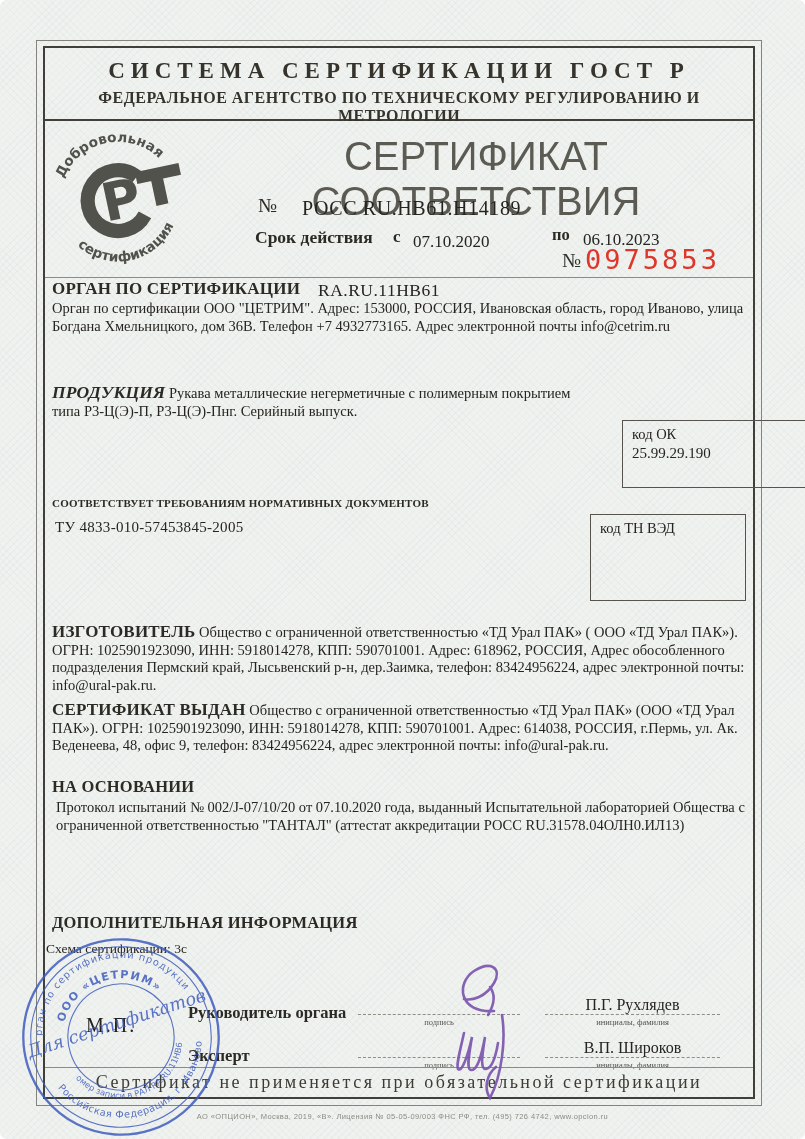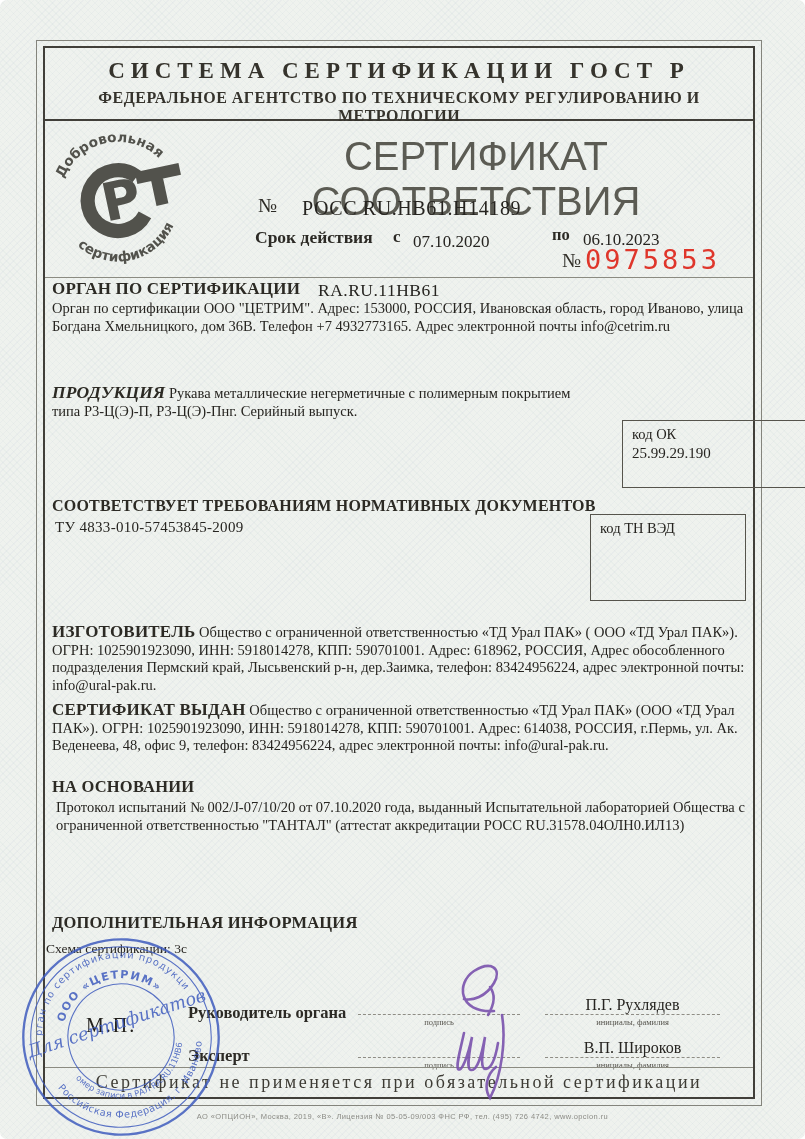--- a/index.html
+++ b/index.html
@@ -41,21 +41,21 @@
   .sec-label { font-weight:bold; font-size:16.5px; color:#2c2a24; letter-spacing:0.2px; }
   .body-text { font-size:14.5px; line-height:17.5px; color:#262420; }
   .org-head   { position:absolute; left:52px; top:279px; }
   .org-code   { position:absolute; left:318px; top:280px; font-size:17.5px; color:#262420; letter-spacing:0.5px; }
   .org-text   { position:absolute; left:52px; top:300px; width:700px; }
   .product    { position:absolute; left:52px; top:384px; width:548px; }
   .codebox { position:absolute; border:1px solid #56544c; padding:5px 9px; font-size:14.5px; color:#262420; }
   .codebox.ok    { left:590px; top:420px; width:188px; height:68px;margin-left:32px; }
   .codebox.tnved { left:590px; top:514px; width:156px; height:87px; }
   .codebox .val { display:block; margin-top:2px; font-size:15px; }
-  .complies-label { position:absolute; left:52px; top:497px; font-size:16px; }
+  .complies-label { position:absolute; left:52px; top:497px; font-size:11px; }
   .complies-text  { position:absolute; left:55px; top:519px; font-size:15px; color:#262420; letter-spacing:0.3px; }
   .manufacturer { position:absolute; left:52px; top:623px; width:702px; }
   .issued       { position:absolute; left:52px; top:701px; width:702px; }
   .basis-label  { position:absolute; left:52px; top:777px; }
   .basis-text   { position:absolute; left:56px; top:799px; width:698px; }
   .addinfo-label { position:absolute; left:52px; top:913px; }
   .schema-text   { position:absolute; left:46px; top:941px; font-size:13.5px; color:#262420; }
   
   .role { position:absolute; font-weight:bold; font-size:16.5px; color:#2c2a25; }
   .role.head   { left:188px; top:1003px; }
@@ -135,21 +135,21 @@
   <div class="org-code">RA.RU.11НВ61</div>
   <p class="org-text body-text">Орган по сертификации ООО "ЦЕТРИМ". Адрес: 153000, РОССИЯ, Ивановская область, город Иваново, улица Богдана Хмельницкого, дом 36В. Телефон +7 4932773165. Адрес электронной почты info@cetrim.ru</p>
 
   <p class="product body-text"><b class="sec-label" style="font-size:17.5px;font-style:italic;">ПРОДУКЦИЯ</b> <span>Рукава металлические  негерметичные с полимерным покрытием типа Р3-Ц(Э)-П, Р3-Ц(Э)-Пнг. Серийный выпуск.</span></p>
   <div class="codebox ok">
     <span>код ОК</span>
     <span class="val">25.99.29.190</span>
   </div>
 
   <div class="complies-label sec-label">СООТВЕТСТВУЕТ ТРЕБОВАНИЯМ НОРМАТИВНЫХ ДОКУМЕНТОВ</div>
-  <div class="complies-text">ТУ  4833-010-57453845-2009</div>
+  <div class="complies-text">ТУ  4833-010-57453845-2005</div>
   <div class="codebox tnved">
     <span>код ТН ВЭД</span>
   </div>
 
   <p class="manufacturer body-text"><b class="sec-label" style="font-size:17px;">ИЗГОТОВИТЕЛЬ</b> <span>Общество с ограниченной ответственностью «ТД Урал ПАК» ( ООО «ТД Урал ПАК»). ОГРН: 1025901923090, ИНН: 5918014278, КПП: 590701001. Адрес: 618962, РОССИЯ, Адрес обособленного подразделения Пермский край, Лысьвенский р-н, дер.Заимка, телефон: 83424956224, адрес электронной почты: info@ural-pak.ru.</span></p>
 
   <p class="issued body-text"><b class="sec-label" style="font-size:17px;">СЕРТИФИКАТ ВЫДАН</b> <span>Общество с ограниченной ответственностью «ТД Урал ПАК» (ООО «ТД Урал ПАК»). ОГРН: 1025901923090, ИНН: 5918014278, КПП: 590701001. Адрес: 614038, РОССИЯ, г.Пермь, ул. Ак. Веденеева, 48, офис 9, телефон: 83424956224, адрес электронной почты: info@ural-pak.ru.</span></p>
 
   <div class="basis-label sec-label">НА ОСНОВАНИИ</div>
   <p class="basis-text body-text">Протокол испытаний № 002/J-07/10/20 от 07.10.2020 года, выданный Испытательной лабораторией Общества с ограниченной ответственностью "ТАНТАЛ" (аттестат аккредитации РОСС RU.31578.04ОЛН0.ИЛ13)</p>

